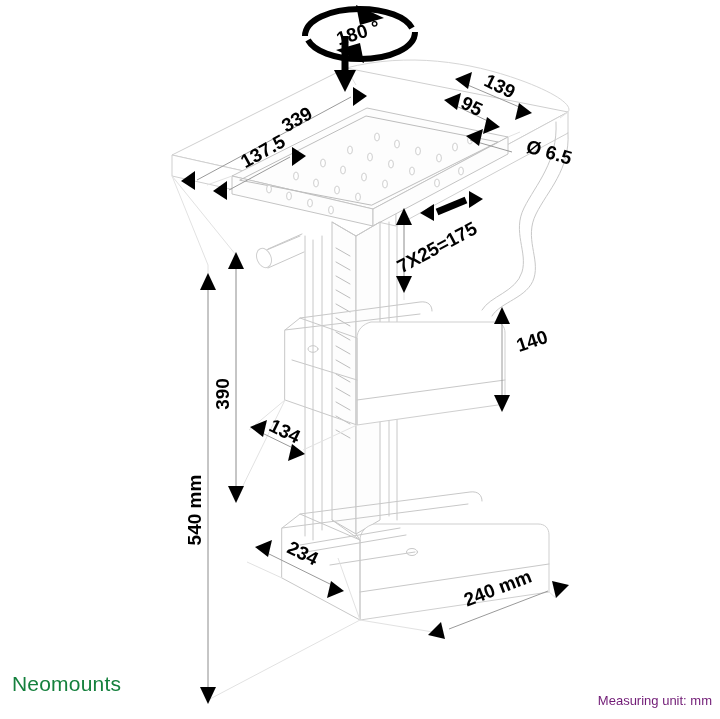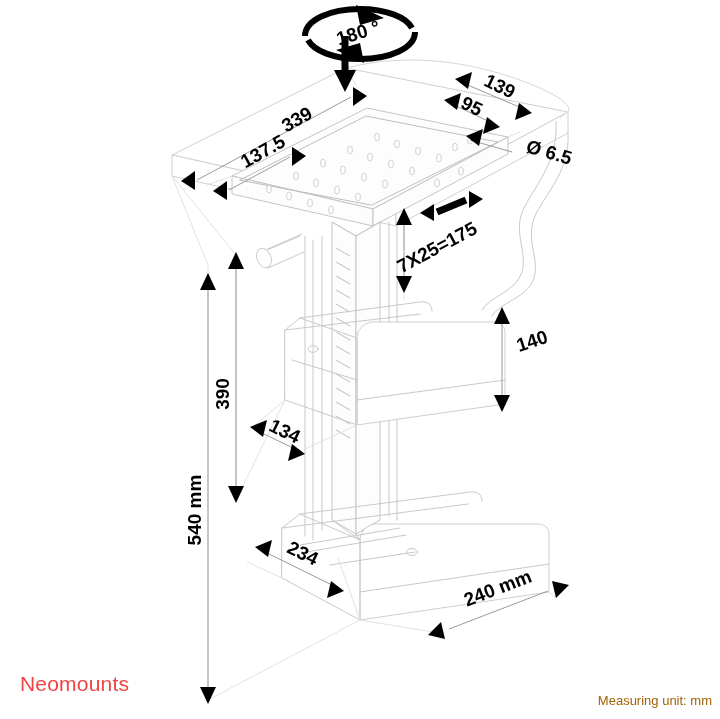--- a/index.html
+++ b/index.html
@@ -12,22 +12,22 @@
   .ln3{fill:none;stroke:#bdbdbd;stroke-width:1;stroke-linecap:round;stroke-linejoin:round;}
   .face{fill:#ffffff;stroke:#cfcfcf;stroke-width:1;stroke-linejoin:round;}
   .face2{fill:#fdfdfd;stroke:#c4c4c4;stroke-width:1;stroke-linejoin:round;}
   .dim{fill:none;stroke:#e2e2e2;stroke-width:1;}
   .dimdark{fill:none;stroke:#9a9a9a;stroke-width:1;}
   .arw{fill:#000000;}
   .thk{fill:none;stroke:#000000;stroke-width:7;stroke-linecap:butt;}
   .ell{fill:none;stroke:#000000;stroke-width:6;}
   .dtxt{font-family:"Liberation Sans",sans-serif;font-size:19px;font-weight:700;fill:#000;}
   .foot{position:absolute;font-family:"Liberation Sans",sans-serif;}
-  #logo{left:20px;top:672px;font-size:21px;color:#ef4444;letter-spacing:.2px;}
-  #munit{right:8px;top:693px;font-size:13px;color:#a16207;}
+  #logo{left:12px;top:672px;font-size:21px;color:#15803d;letter-spacing:.2px;}
+  #munit{right:8px;top:693px;font-size:13px;color:#701a75;}
   .hole{fill:#ffffff;stroke:#c9c9c9;stroke-width:.9;}
 </style>
 </head>
 <body>
 
 <div id="stage">
 <svg width="720" height="719" viewBox="0 0 720 719">
 
   <defs>
     <marker id="ah" markerWidth="9" markerHeight="9" refX="4.5" refY="4.5" orient="auto">

